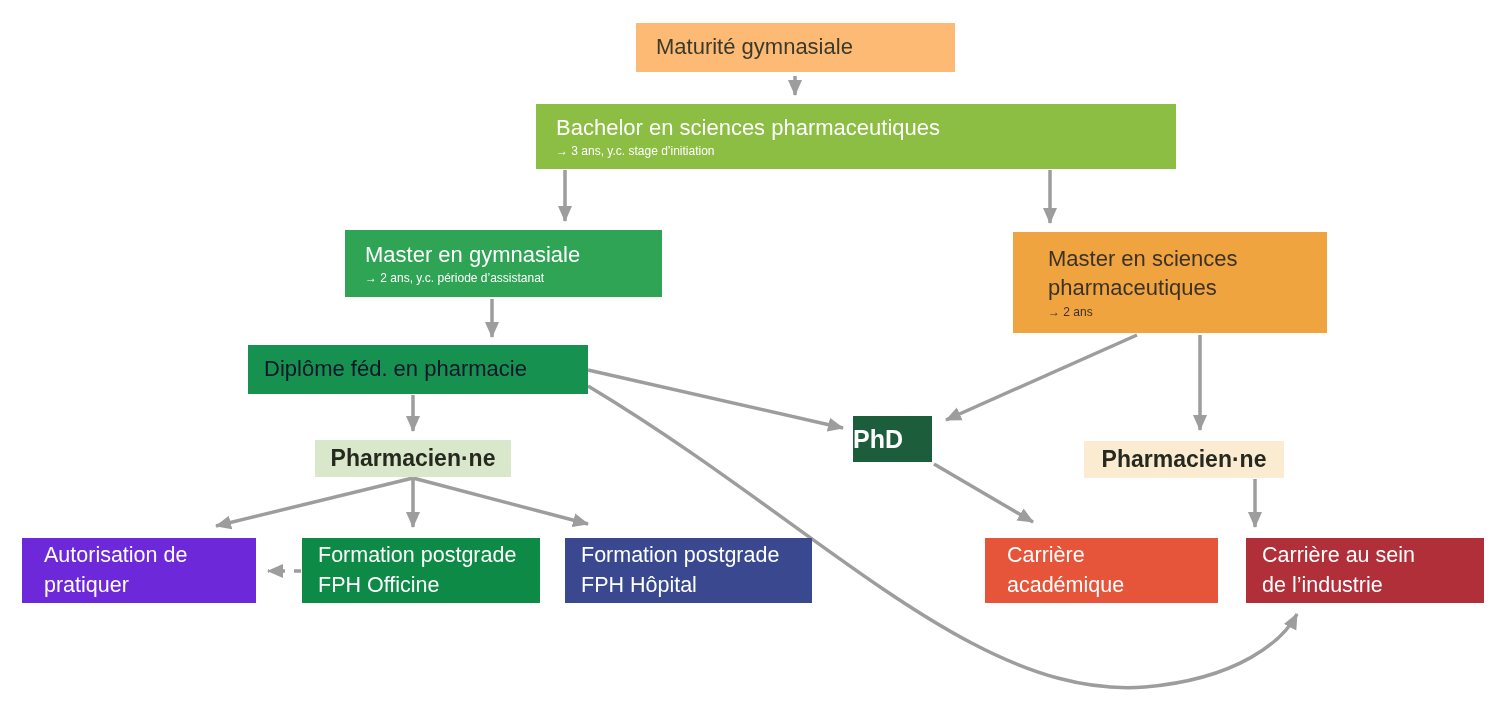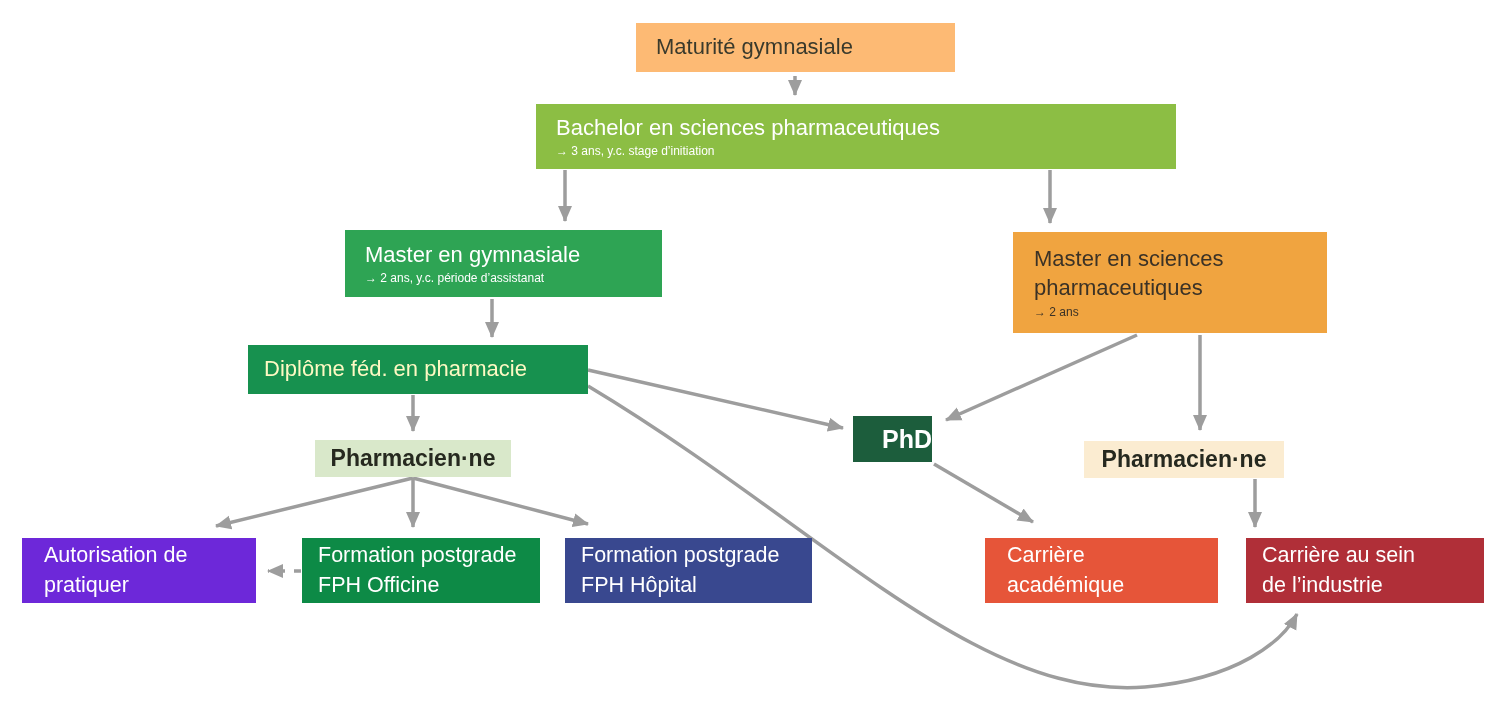--- a/index.html
+++ b/index.html
@@ -28,25 +28,25 @@
   .node .sublabel{
     font-size:12px;
     line-height:1.25;
     margin-top:2px;
     white-space:pre-line;
   }
   
   #n-maturite{left:636px;top:23px;width:319px;height:49px;background:#fdba74;color:#3A3A2C;padding-left:20px;}
   #n-bachelor{left:536px;top:104px;width:640px;height:65px;background:#8CBE44;color:#ffffff;padding-left:20px;}
   #n-master-pharmacie{left:345px;top:230px;width:317px;height:67px;background:#2EA454;color:#ffffff;padding-left:20px;}
-  #n-master-sciences{left:1013px;top:232px;width:314px;height:101px;background:#F0A440;color:#3B3226;padding-left:21px;}
-  #n-diplome{left:248px;top:345px;width:340px;height:49px;background:#17914F;color:#fef9c3;padding-left:16px;}
+  #n-master-sciences{left:1013px;top:232px;width:314px;height:101px;background:#F0A440;color:#3B3226;padding-left:35px;}
+  #n-diplome{left:248px;top:345px;width:340px;height:49px;background:#17914F;color:#0f172a;padding-left:16px;}
   #n-pharmacien-left{left:315px;top:440px;width:196px;height:37px;background:#D9E8CA;color:#26291F;align-items:center;}
   #n-pharmacien-left .label,#n-pharmacien-right .label{font-weight:bold;font-size:23px;}
-  #n-phd{left:853px;top:416px;width:79px;height:46px;background:#1C5D3C;color:#ffffff;align-items:flex-end;}
+  #n-phd{left:853px;top:416px;width:79px;height:46px;background:#1C5D3C;color:#ffffff;align-items:flex-start;}
   #n-phd .label{font-weight:bold;font-size:25px;}
   #n-pharmacien-right{left:1084px;top:441px;width:200px;height:37px;background:#FBECD1;color:#26291F;align-items:center;}
   .bottom{top:538px;height:65px;color:#ffffff;}
   .bottom .label{font-size:21.5px;line-height:1.38;}
   #n-autorisation{left:22px;width:234px;background:#6d28d9;padding-left:22px;}
   #n-officine{left:302px;width:238px;background:#0D8A46;padding-left:16px;}
   #n-hopital{left:565px;width:247px;background:#39488F;padding-left:16px;}
   #n-academique{left:985px;width:233px;background:#E65539;padding-left:22px;}
   #n-industrie{left:1246px;width:238px;background:#B02F38;padding-left:16px;}
 </style>

